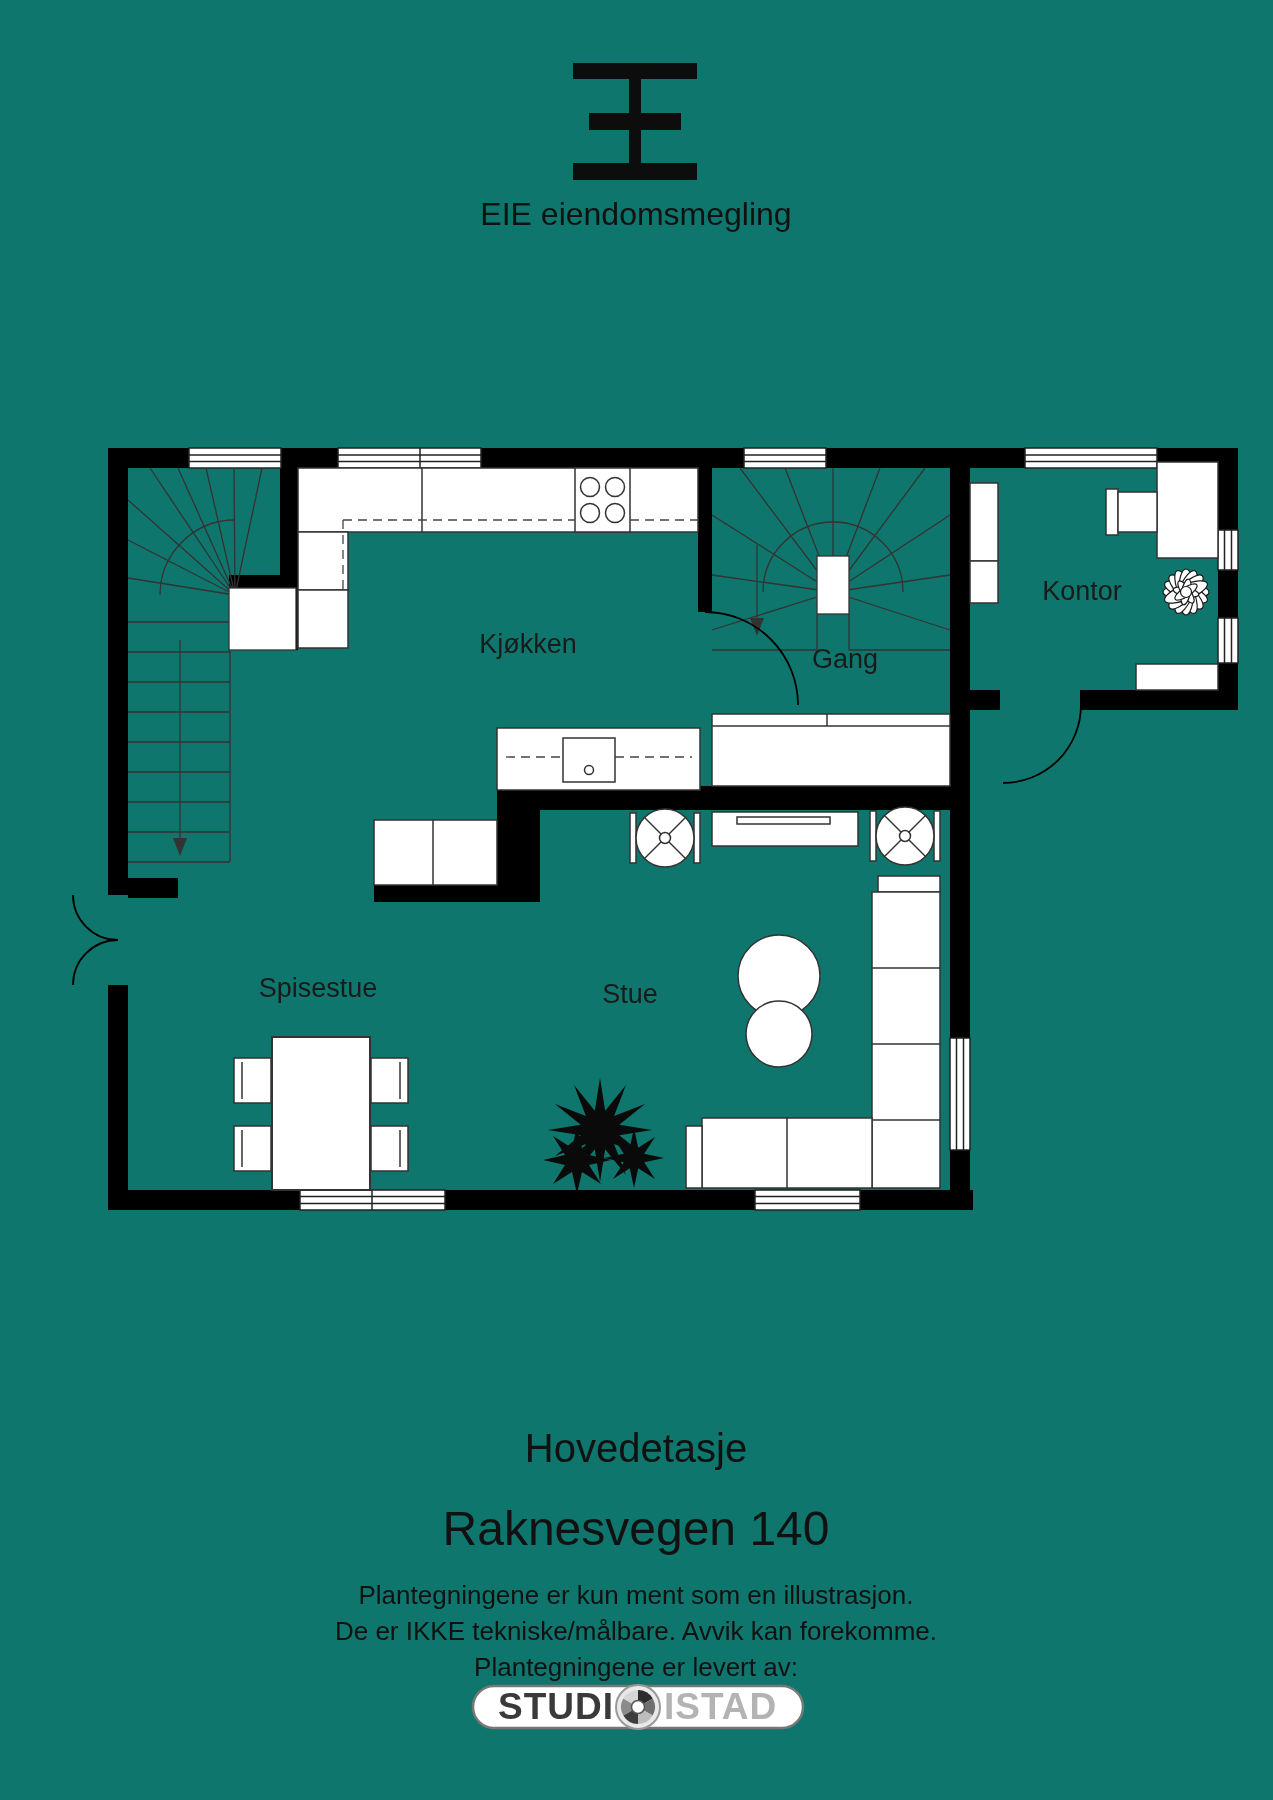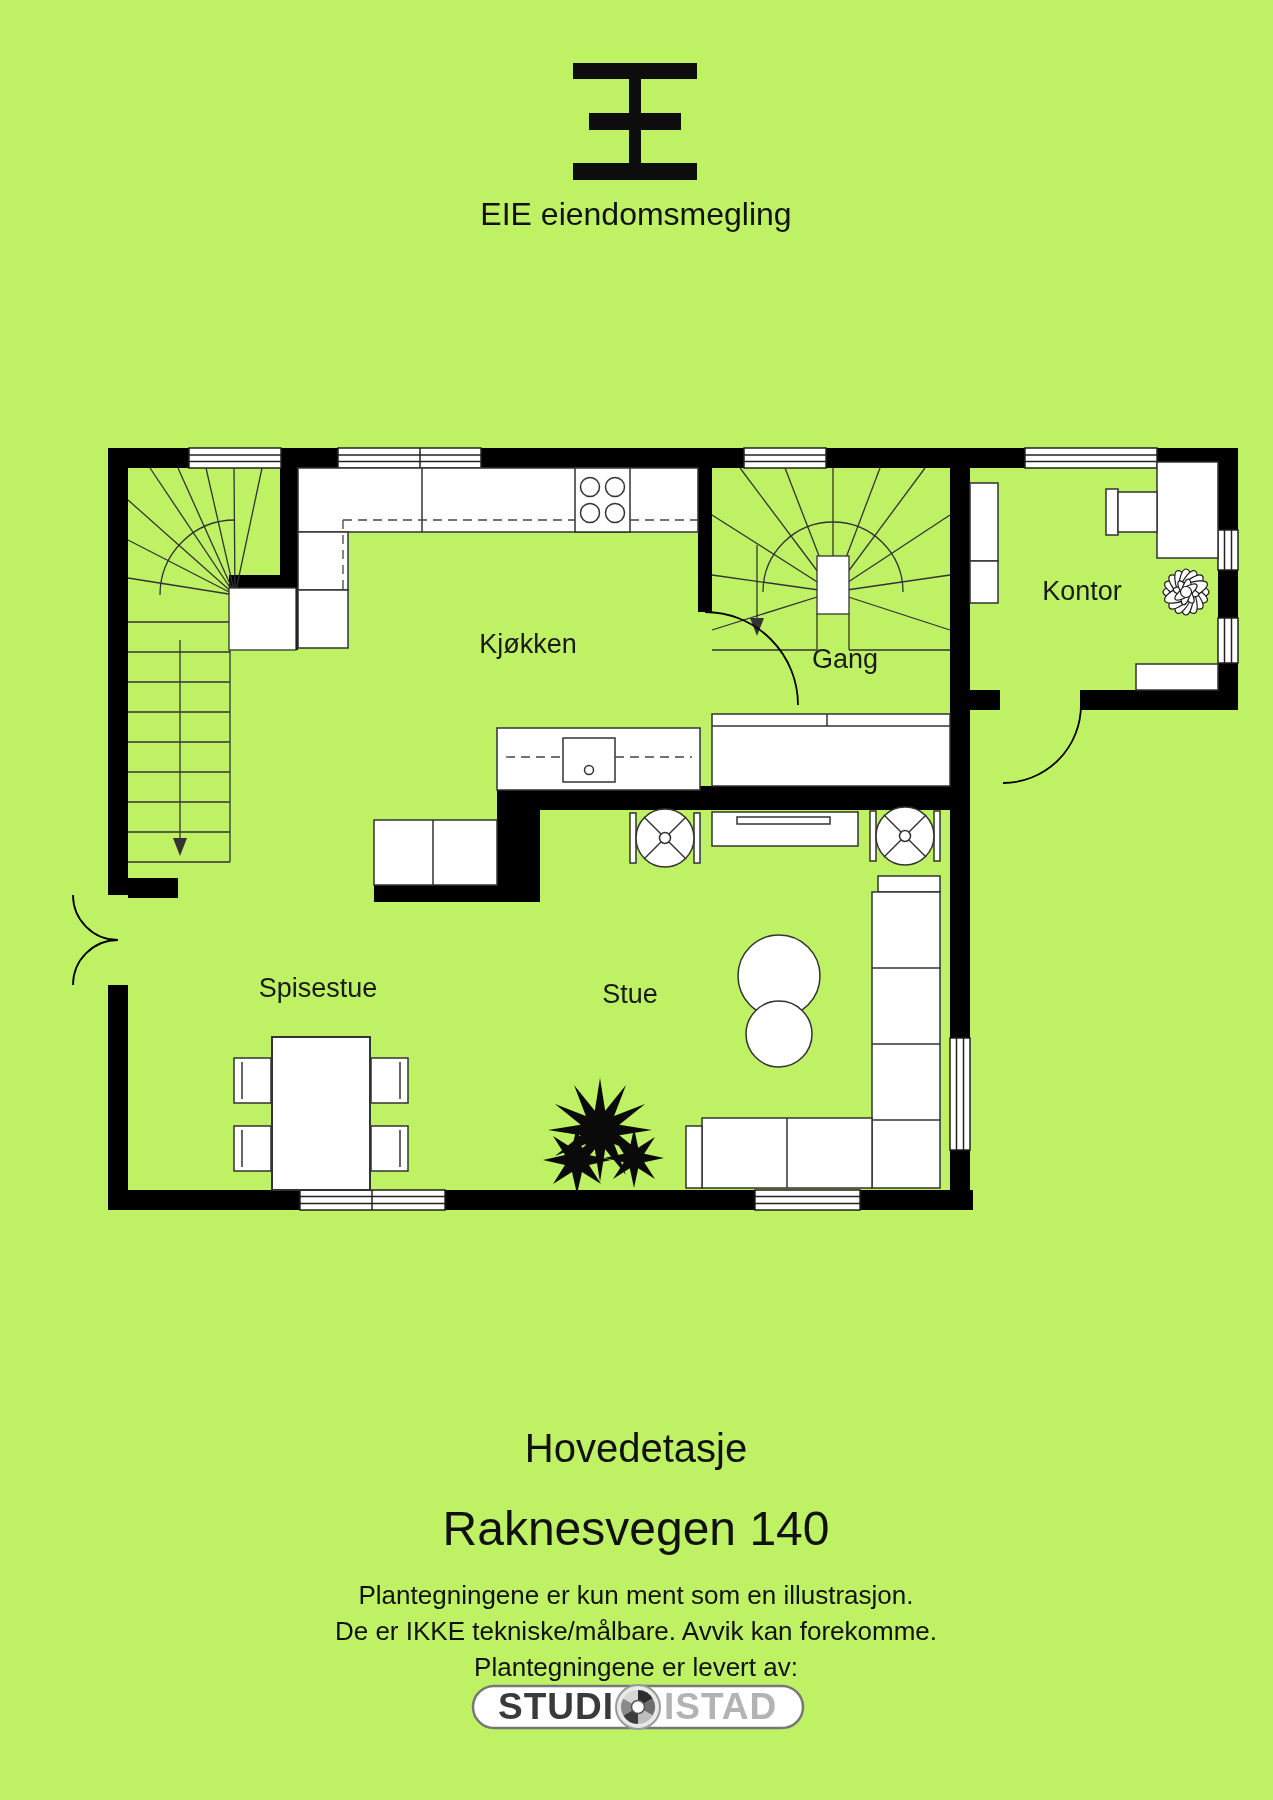--- a/index.html
+++ b/index.html
@@ -1,17 +1,17 @@
 <!DOCTYPE html>
 <html><head>
 <meta charset="utf-8">
 <style>
   html,body{margin:0;padding:0;background:#ffffff;}
   .page{
-    width:1273px;height:1800px;position:relative;margin:0 auto;background:#bef264;
+    width:1273px;height:1800px;position:relative;margin:0 auto;background:#0f766e;
     font-family:"Liberation Sans", sans-serif;
   }
   .page svg{position:absolute;left:0;top:0;}
   text{font-family:"Liberation Sans", sans-serif;}
 </style>
 </head>
 <body>
 
 <div class="page">
 <svg width="1273" height="1800" viewBox="0 0 1273 1800">

